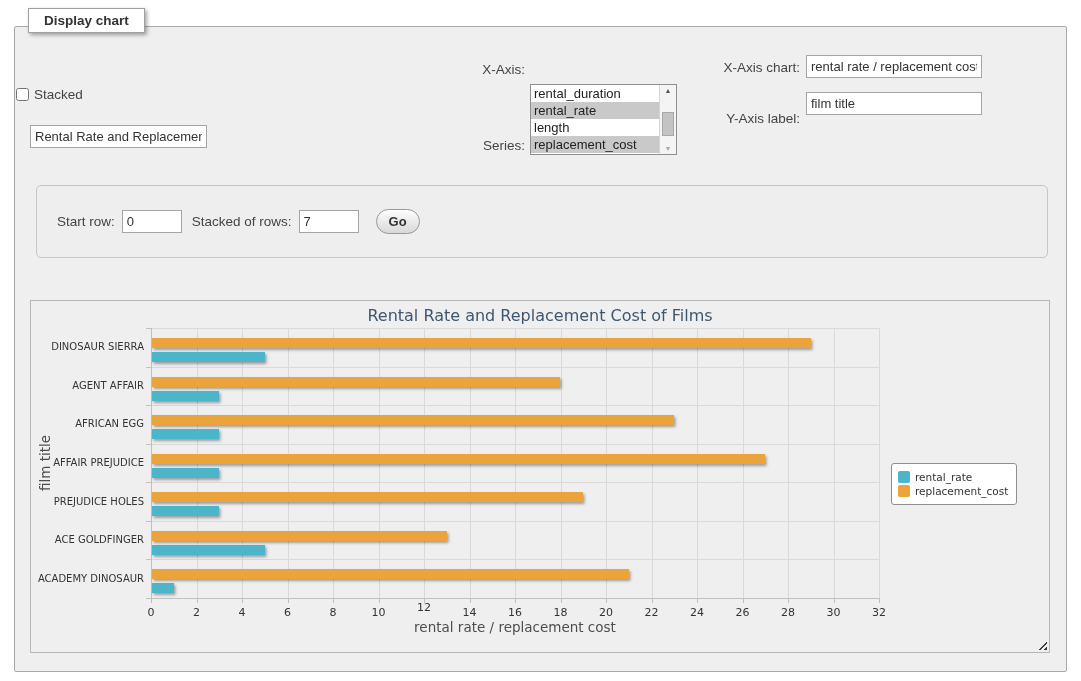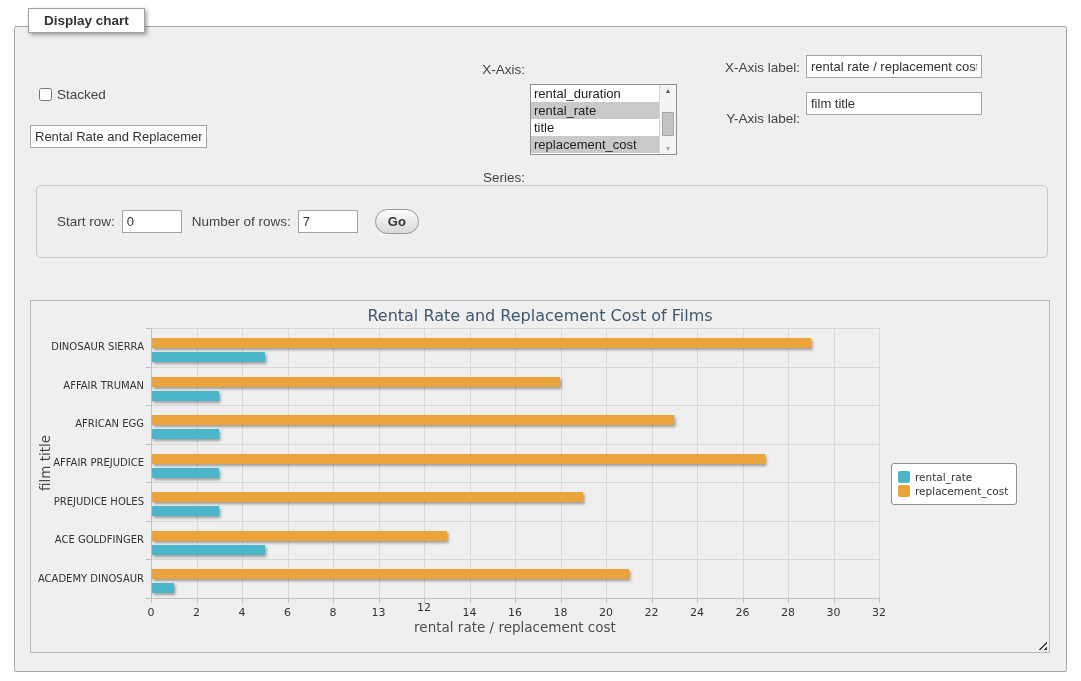--- a/index.html
+++ b/index.html
@@ -18,21 +18,21 @@
   .flabel { position:absolute; font-size:13.5px; color:#444; }
   .txt-input { position:absolute; border:1px solid #a5a5a5; background:#fff;
                font-family:"Liberation Sans", sans-serif; font-size:13px; color:#333;
                padding:2px 4px; height:23px; }
 
   
   .ctype-group { position:absolute; left:30px; top:54px; display:flex; align-items:center;
                  font-size:13.5px; color:#444; }
   .ctype-group label { display:flex; align-items:center; margin-right:9px; cursor:default; }
   .ctype-group input { margin-right:4px; }
-  .stacked-row { position:absolute; left:39px; top:87px; display:flex; align-items:center;
+  .stacked-row { position:absolute; left:16px; top:87px; display:flex; align-items:center;
                  font-size:13.5px; color:#444; }
   .stacked-row input { margin-right:5px; }
 
   
   .select { position:absolute; left:530px; top:56px; width:151px; height:24px;
             border:1px solid #a5a5a5; background:#fff; display:flex; align-items:center;
             font-size:13px; color:#333; padding:0 6px; }
   .select .val { flex:1; }
   .sel-arrow { font-size:8px; color:#333; }
 
@@ -101,45 +101,45 @@
 
   <label class="stacked-row">
     <input type="checkbox" style="">
     <span>Stacked</span>
   </label>
 
   <input class="txt-input" style="left: 30px; top: 125px; width: 177px;" value="Rental Rate and Replacement Cost of Films">
 
   <div class="flabel" style="left:430px; top:62px; width:95px; text-align:right;">X-Axis:</div>
 
-  <div class="flabel" style="left:430px; top:138px; width:95px; text-align:right;margin-top:32px;">Series:</div>
+  <div class="flabel" style="left:430px; top:138px; width:95px; text-align:right;">Series:</div>
   <div class="listbox">
     <div class="lb-options" id="seriesOptions">
         <div class="lb-option">rental_duration</div>
         <div class="lb-option sel">rental_rate</div>
-        <div class="lb-option">title</div>
+        <div class="lb-option">length</div>
         <div class="lb-option sel">replacement_cost</div>
       </div>
     <div class="vscroll">
       <span class="arr up">▲</span>
       <span class="thumb"></span>
       <span class="arr down">▼</span>
     </div>
   </div>
 
-  <div class="flabel" style="left:700px; top:60px; width:100px; text-align:right;">X-Axis label:</div>
+  <div class="flabel" style="left:700px; top:60px; width:100px; text-align:right;">X-Axis chart:</div>
   <input class="txt-input" style="left: 806px; top: 55px; width: 176px;" value="rental rate / replacement cost">
 
   <div class="flabel" style="left:700px; top:97px; width:100px; text-align:right;margin-top:14px;">Y-Axis label:</div>
   <input class="txt-input" style="left: 806px; top: 92px; width: 176px;" value="film title">
 
   <div class="pager">
     <span class="plabel">Start row:</span>
     <input value="0" style="">
-    <span class="plabel second">Number of rows:</span>
+    <span class="plabel second">Stacked of rows:</span>
     <input value="7" style="">
     <button class="go-btn">Go</button>
   </div>
 
   <div class="chart" id="chart">
     <div class="chart-title">Rental Rate and Replacement Cost of Films</div>
     <div id="plotLayer">
         <div class="gridline-v" style="left: 120px; top: 27px; height: 270px;"></div>
         <div class="tickmark" style="left: 120px; top: 297px; width: 1px; height: 5px;"></div>
         <div class="x-tick-label" style="left: 105px; top: 305px;">0</div>
@@ -150,21 +150,21 @@
         <div class="tickmark" style="left: 211px; top: 297px; width: 1px; height: 5px;"></div>
         <div class="x-tick-label" style="left: 196px; top: 305px;">4</div>
         <div class="gridline-v" style="left: 256.5px; top: 27px; height: 270px;"></div>
         <div class="tickmark" style="left: 256.5px; top: 297px; width: 1px; height: 5px;"></div>
         <div class="x-tick-label" style="left: 241.5px; top: 305px;">6</div>
         <div class="gridline-v" style="left: 302px; top: 27px; height: 270px;"></div>
         <div class="tickmark" style="left: 302px; top: 297px; width: 1px; height: 5px;"></div>
         <div class="x-tick-label" style="left: 287px; top: 305px;">8</div>
         <div class="gridline-v" style="left: 347.5px; top: 27px; height: 270px;"></div>
         <div class="tickmark" style="left: 347.5px; top: 297px; width: 1px; height: 5px;"></div>
-        <div class="x-tick-label" style="left: 332.5px; top: 305px;">13</div>
+        <div class="x-tick-label" style="left: 332.5px; top: 305px;">10</div>
         <div class="gridline-v" style="left: 393px; top: 27px; height: 270px;"></div>
         <div class="tickmark" style="left: 393px; top: 297px; width: 1px; height: 5px;"></div>
         <div class="x-tick-label" style="left: 378px; top: 300px;">12</div>
         <div class="gridline-v" style="left: 438.5px; top: 27px; height: 270px;"></div>
         <div class="tickmark" style="left: 438.5px; top: 297px; width: 1px; height: 5px;"></div>
         <div class="x-tick-label" style="left: 423.5px; top: 305px;">14</div>
         <div class="gridline-v" style="left: 484px; top: 27px; height: 270px;"></div>
         <div class="tickmark" style="left: 484px; top: 297px; width: 1px; height: 5px;"></div>
         <div class="x-tick-label" style="left: 469px; top: 305px;">16</div>
         <div class="gridline-v" style="left: 529.5px; top: 27px; height: 270px;"></div>
@@ -205,21 +205,21 @@
         <div class="tickmark" style="left: 115px; top: 219.857px; width: 5px; height: 1px;"></div>
         <div class="gridline-h" style="left: 120px; top: 258.429px; width: 728px;"></div>
         <div class="tickmark" style="left: 115px; top: 258.429px; width: 5px; height: 1px;"></div>
         <div class="gridline-h" style="left: 120px; top: 297px; width: 728px;"></div>
         <div class="tickmark" style="left: 115px; top: 297px; width: 5px; height: 1px;"></div>
         <div class="axisline" style="left: 120px; top: 297px; width: 728px; height: 1px;"></div>
         <div class="axisline" style="left: 120px; top: 27px; width: 1px; height: 270px;"></div>
         <div class="cat-label" style="top: 40.2857px;">DINOSAUR SIERRA</div>
         <div class="bar" style="left: 121px; top: 37px; width: 658.522px; height: 10px; background: rgb(235, 163, 59);"></div>
         <div class="bar" style="left: 121px; top: 51px; width: 112.522px; height: 10px; background: rgb(75, 181, 201);"></div>
-        <div class="cat-label" style="top: 78.8571px;">AFFAIR TRUMAN</div>
+        <div class="cat-label" style="top: 78.8571px;">AGENT AFFAIR</div>
         <div class="bar" style="left: 121px; top: 75.5714px; width: 408.272px; height: 10px; background: rgb(235, 163, 59);"></div>
         <div class="bar" style="left: 121px; top: 89.5714px; width: 67.0225px; height: 10px; background: rgb(75, 181, 201);"></div>
         <div class="cat-label" style="top: 117.429px;">AFRICAN EGG</div>
         <div class="bar" style="left: 121px; top: 114.143px; width: 522.022px; height: 10px; background: rgb(235, 163, 59);"></div>
         <div class="bar" style="left: 121px; top: 128.143px; width: 67.0225px; height: 10px; background: rgb(75, 181, 201);"></div>
         <div class="cat-label" style="top: 156px;">AFFAIR PREJUDICE</div>
         <div class="bar" style="left: 121px; top: 152.714px; width: 613.022px; height: 10px; background: rgb(235, 163, 59);"></div>
         <div class="bar" style="left: 121px; top: 166.714px; width: 67.0225px; height: 10px; background: rgb(75, 181, 201);"></div>
         <div class="cat-label" style="top: 194.571px;">PREJUDICE HOLES</div>
         <div class="bar" style="left: 121px; top: 191.286px; width: 431.022px; height: 10px; background: rgb(235, 163, 59);"></div>

